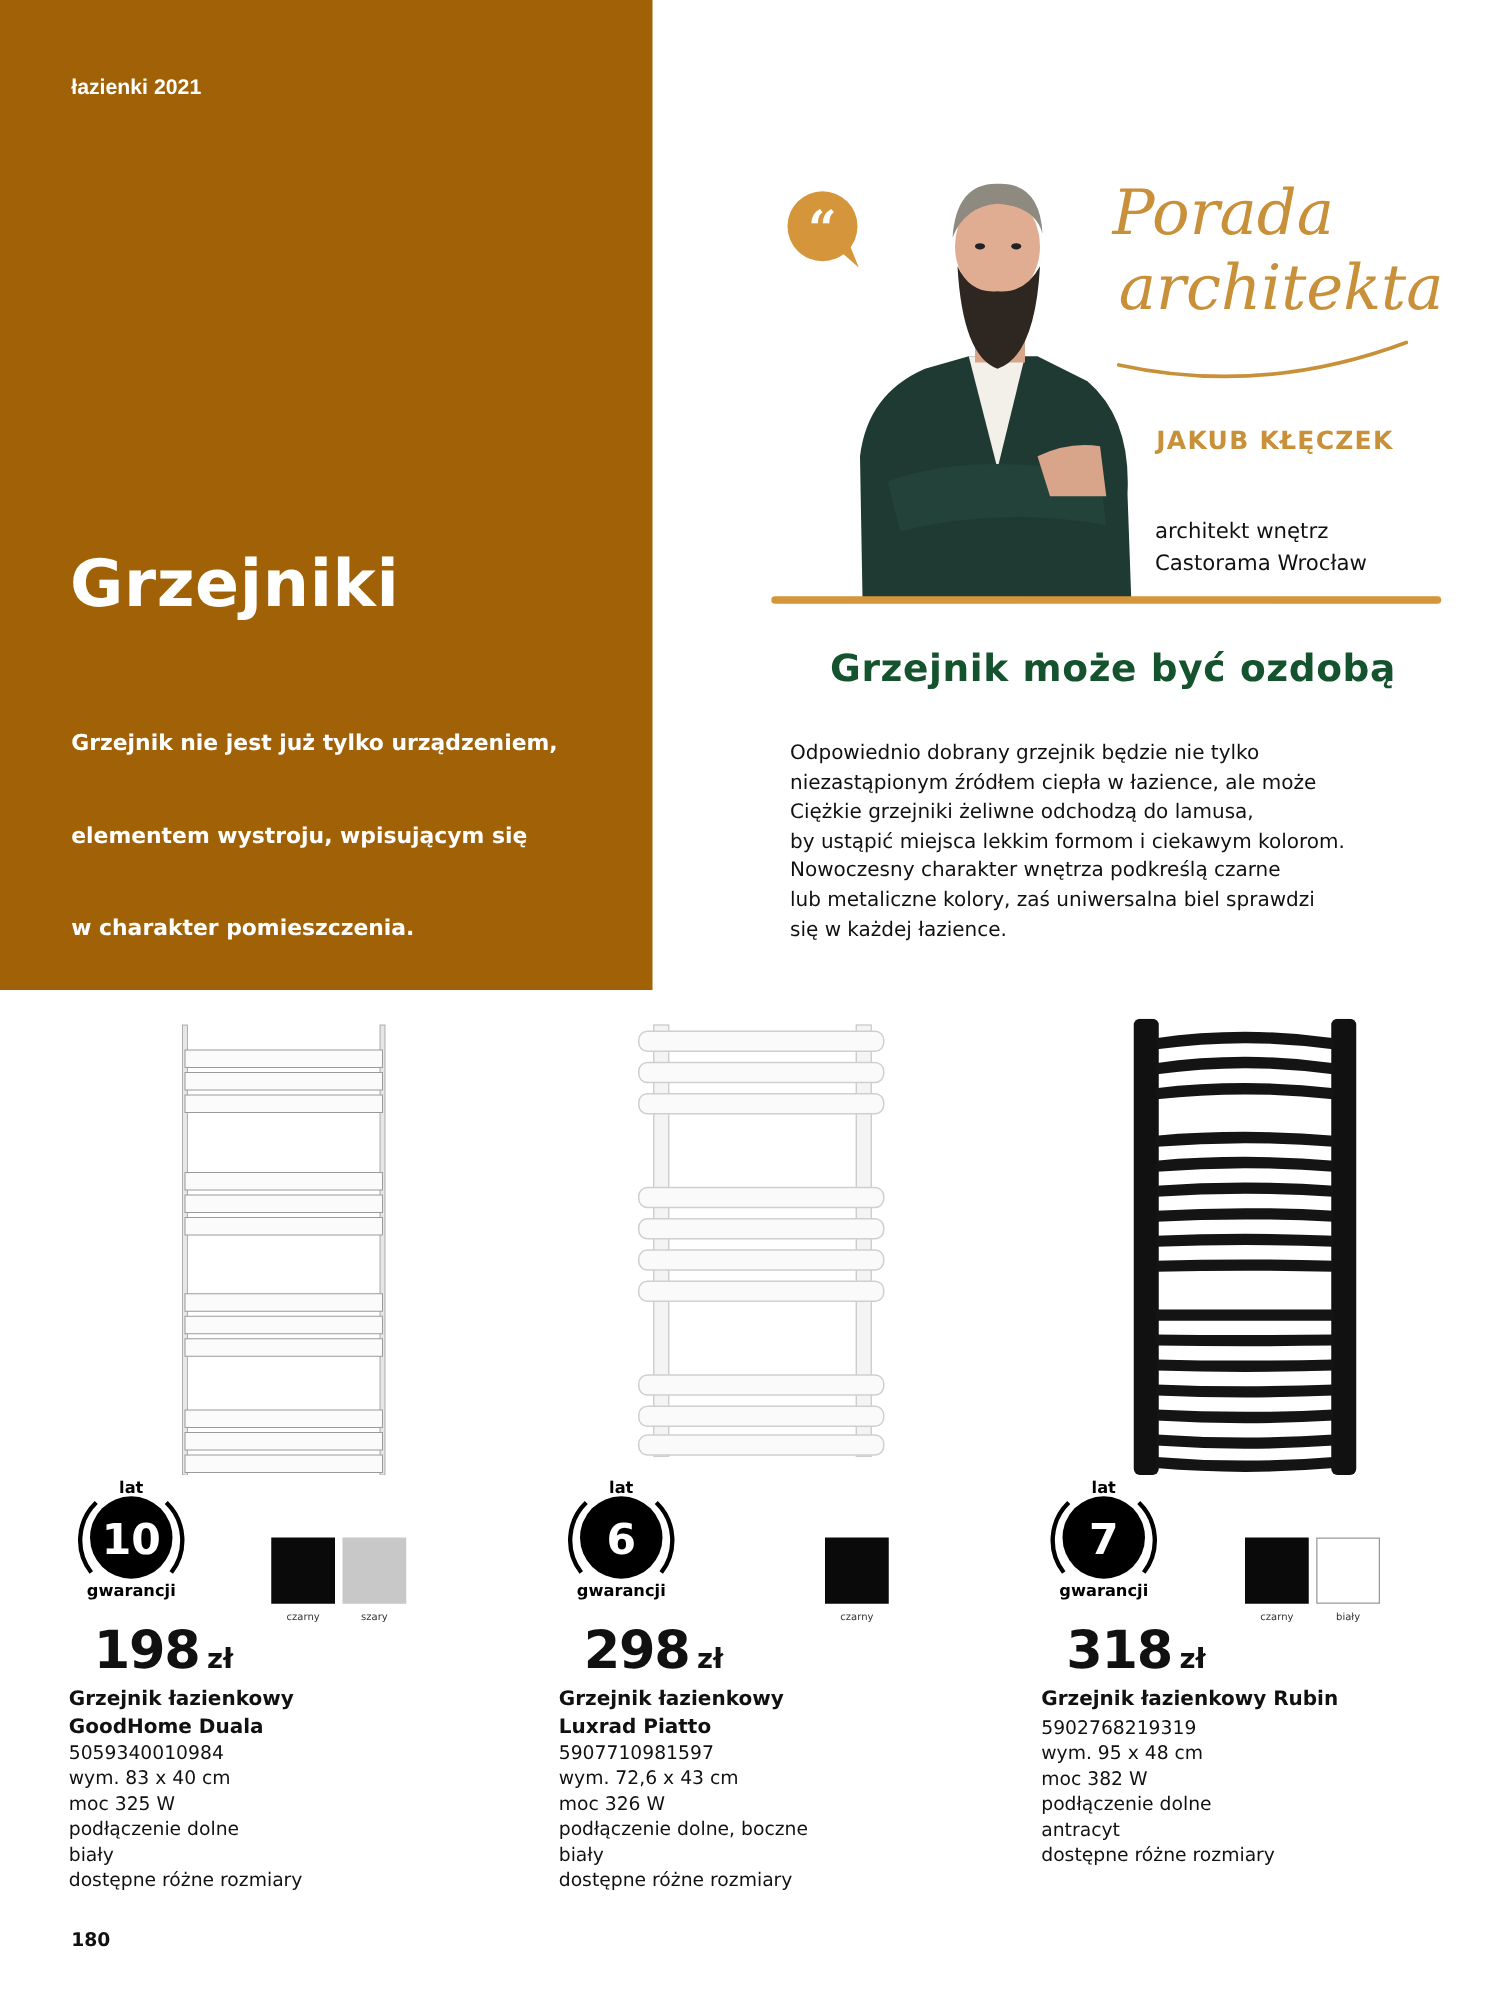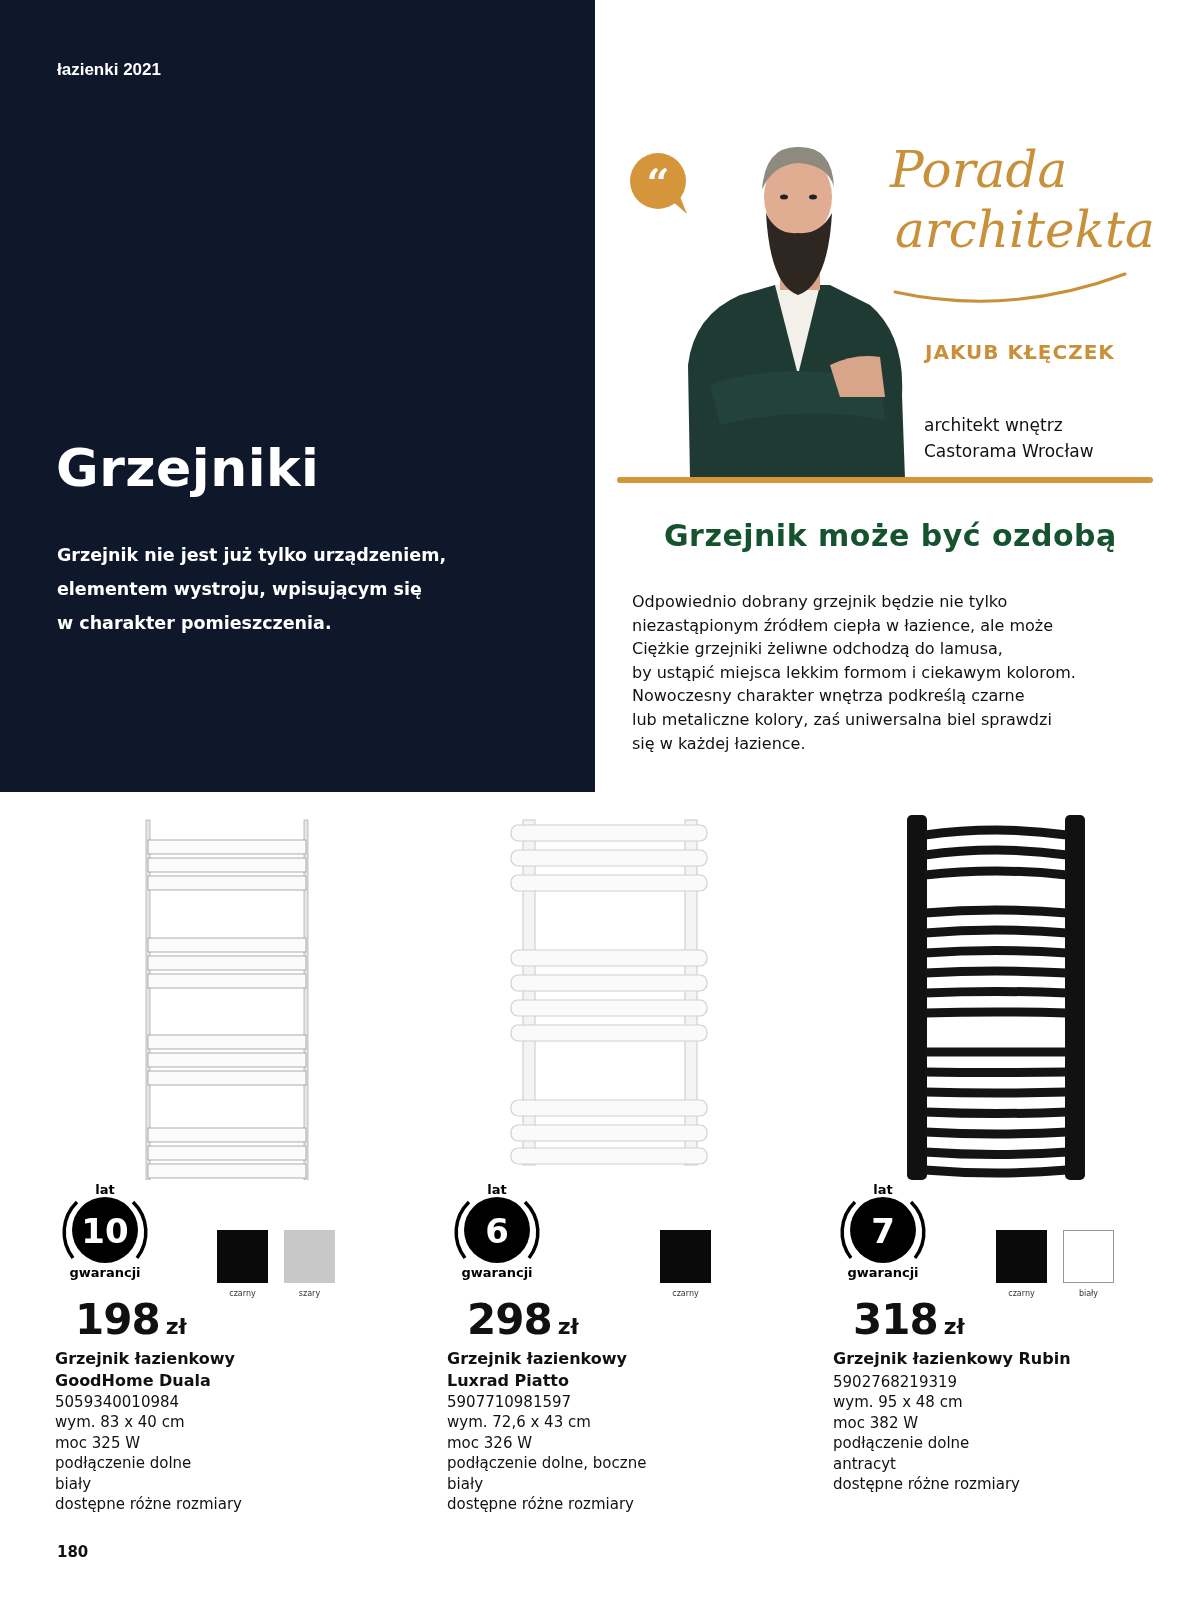--- a/index.html
+++ b/index.html
@@ -1,42 +1,42 @@
 <!DOCTYPE html>
 <html><head>
 <meta charset="utf-8">
 <style>
   * { box-sizing: border-box; margin: 0; padding: 0; }
   html, body { width: 1189px; height: 1600px; background: #ffffff; overflow: hidden; }
   body { position: relative; font-family: "DejaVu Sans", "Liberation Sans", sans-serif; color: #111; }
 
-  .hero { position: absolute; left: 0; top: 0; width: 595px; height: 792px; background: #0f172a; }
+  .hero { position: absolute; left: 0; top: 0; width: 522px; height: 792px; background: #a16207; }
   .section-tag { position: absolute; left: 57px; top: 60px; color: #fff; font-weight: bold; font-size: 17px; font-family: "Liberation Sans", sans-serif; }
   .hero-title { position: absolute; left: 56px; top: 438px; color: #fff; font-weight: bold; font-size: 52px; letter-spacing: 0.5px; }
   .hero-lead { position: absolute; left: 57px; top: 538px; width: 520px; color: #fff; font-weight: bold; font-size: 17.5px; line-height: 34px; }
-  .hero-lead div { white-space: nowrap; }
+  .hero-lead div { white-space: nowrap; margin-top: 40px; }
 
   .quote-bubble { position: absolute; left: 627px; top: 150px; width: 66px; height: 66px; }
   .photo { position: absolute; left: 680px; top: 135px; width: 230px; height: 344px; }
   .porada { position: absolute; left: 880px; top: 140px; width: 280px; color: #c9903a; font-family: "DejaVu Serif", serif; font-style: italic; font-size: 50px; line-height: 60px; }
   .porada .l1 { padding-left: 10px; }
   .porada .l2 { padding-left: 15px; }
   .swoosh { position: absolute; left: 890px; top: 262px; width: 240px; height: 50px; }
   .arch-name { position: absolute; left: 925px; top: 340px; color: #c9903a; font-weight: bold; font-size: 20px; letter-spacing: 1px; }
   .arch-role { position: absolute; left: 924px; top: 368px; font-size: 17px; line-height: 26px; color: #111; margin-top: 44px; }
   .gold-rule { position: absolute; left: 617px; top: 477px; width: 536px; height: 6px; background: #d4953b; border-radius: 3px; }
 
   .tip-title { position: absolute; left: 632px; top: 518px; color: #14532d; font-weight: bold; font-size: 30px; letter-spacing: 0.5px; margin-left: 32px; }
   .tip-body { position: absolute; left: 632px; top: 590px; width: 520px; font-size: 16px; line-height: 23.6px; color: #111; }
   .tip-body div { white-space: nowrap; }
 
   .radiator { position: absolute; }
   .product { position: absolute; top: 1180px; width: 330px; }
   .badge { position: absolute; left: 0; top: 0; width: 100px; height: 100px; }
-  .swatches { position: absolute; top: 50px; display: flex; gap: 16px; }
+  .swatches { position: absolute; top: 50px; display: flex; gap: 6px; }
   .swatch { display: flex; flex-direction: column; align-items: center; }
   .swatch .chip { width: 51px; height: 53px; }
   .swatch .lbl { font-size: 8px; color: #333; margin-top: 6px; }
   .price { position: absolute; left: 0; top: 118px; font-weight: bold; font-size: 42px; line-height: 44px; letter-spacing: -1px; white-space: nowrap; margin-left: 20px; }
   .price .cur { font-size: 22px; margin-left: 6px; letter-spacing: 0; }
   .pname { position: absolute; left: 0; top: 168px; font-weight: bold; font-size: 16px; line-height: 22px; }
   .pspecs { position: absolute; font-size: 15px; line-height: 20.4px; white-space: nowrap; }
 
   .page-num { position: absolute; left: 57px; top: 1543px; font-weight: bold; font-size: 15px; }
 </style>

